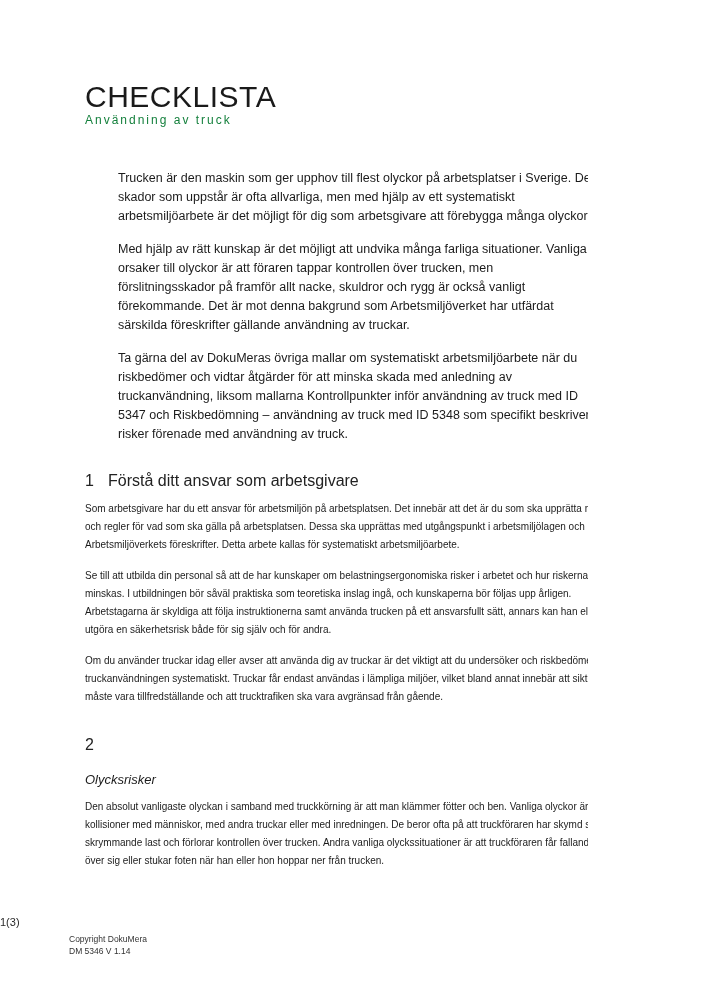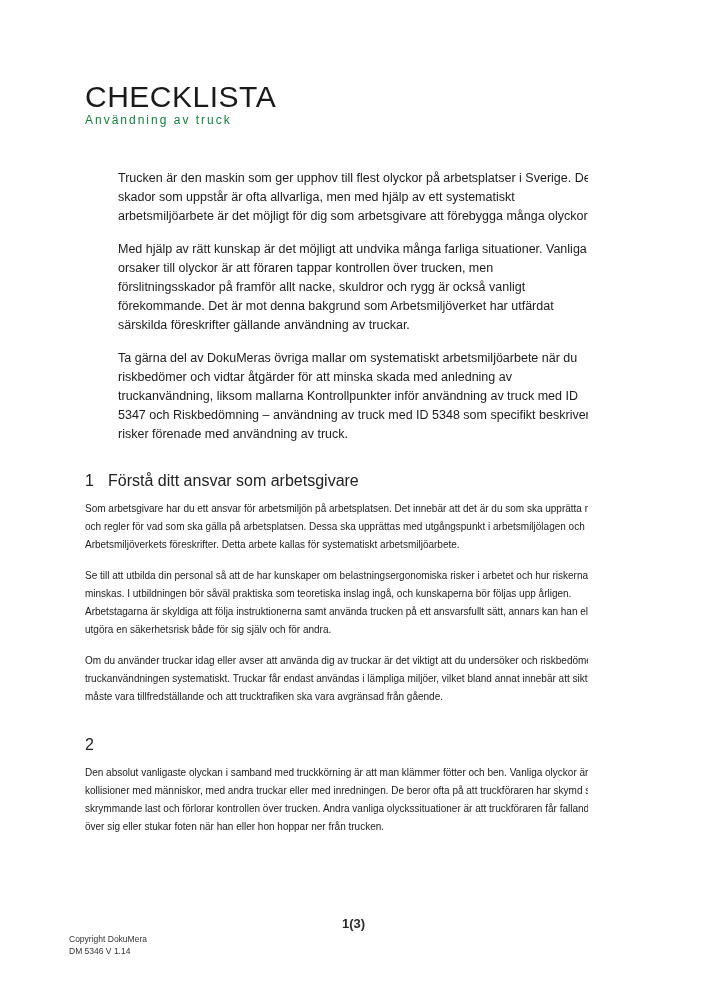--- a/index.html
+++ b/index.html
@@ -66,24 +66,22 @@
     line-height: 18px;
     color: #1b1b1b;
     margin-top: 16px;
     margin-bottom: 2px;
   }
   .page-number {
     position: absolute;
     top: 916px;
     left: 0;
     width: 707px;
-    text-align: center;
-    font-size: 13px;
+    font-size: 11px;
     color: #2a2a2a;
-    font-weight: bold;
   }
   .footer-block {
     position: absolute;
     top: 933px;
     left: 69px;
     font-size: 8.5px;
     line-height: 12px;
     color: #333333;
   }
 </style>
@@ -109,20 +107,21 @@
       </h2>
       <p class="body-para">Som arbetsgivare har du ett ansvar för arbetsmiljön på arbetsplatsen. Det innebär att det är du som ska upprätta rutiner och regler för vad som ska gälla på arbetsplatsen. Dessa ska upprättas med utgångspunkt i arbetsmiljölagen och Arbetsmiljöverkets föreskrifter. Detta arbete kallas för systematiskt arbetsmiljöarbete.</p>
       <p class="body-para">Se till att utbilda din personal så att de har kunskaper om belastningsergonomiska risker i arbetet och hur riskerna kan minskas. I utbildningen bör såväl praktiska som teoretiska inslag ingå, och kunskaperna bör följas upp årligen. Arbetstagarna är skyldiga att följa instruktionerna samt använda trucken på ett ansvarsfullt sätt, annars kan han eller hon utgöra en säkerhetsrisk både för sig själv och för andra.</p>
       <p class="body-para">Om du använder truckar idag eller avser att använda dig av truckar är det viktigt att du undersöker och riskbedömer truckanvändningen systematiskt. Truckar får endast användas i lämpliga miljöer, vilket bland annat innebär att sikten måste vara tillfredställande och att trucktrafiken ska vara avgränsad från gående.</p>
     </div>
 
     <div class="sec2">
       <h2 class="section-heading">
         <span class="sec-num">2</span>
       </h2>
+      <div class="sub-heading">Olycksrisker</div>
       <p class="body-para">Den absolut vanligaste olyckan i samband med truckkörning är att man klämmer fötter och ben. Vanliga olyckor är kollisioner med människor, med andra truckar eller med inredningen. De beror ofta på att truckföraren har skymd sikt eller skrymmande last och förlorar kontrollen över trucken. Andra vanliga olyckssituationer är att truckföraren får fallande last över sig eller stukar foten när han eller hon hoppar ner från trucken.</p>
     </div>
 
   </div>
 
   <div class="page-number">1(3)</div>
 
   <div class="footer-block">
     <div>Copyright DokuMera</div>
     <div>DM 5346 V 1.14</div>

